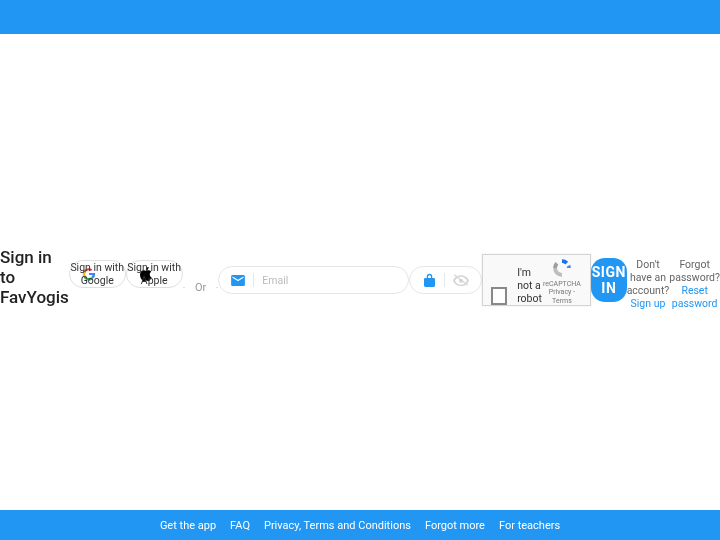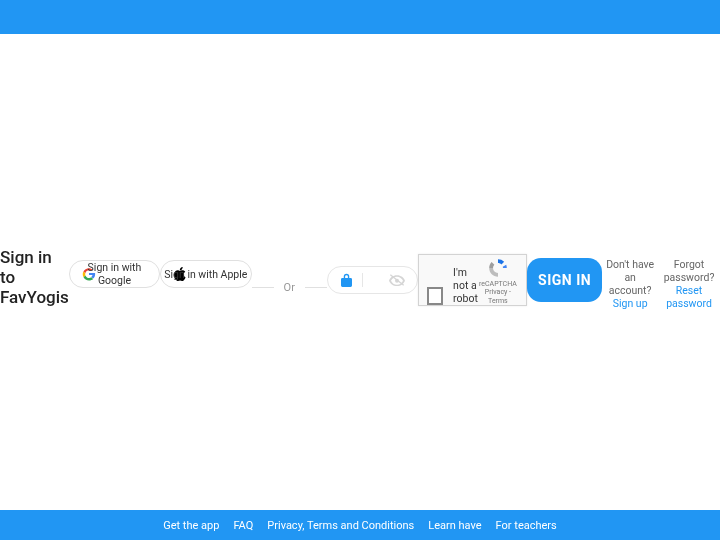--- a/index.html
+++ b/index.html
@@ -56,20 +56,29 @@
           <path d="M13.3 10.6c0-2.6 2.1-3.8 2.2-3.9-1.2-1.8-3.1-2-3.7-2-1.6-.2-3.1.9-3.9.9s-2-.9-3.4-.9C2.8 4.8 1.2 5.8.3 7.4c-1.8 3.1-.5 7.7 1.3 10.2.9 1.2 1.9 2.6 3.2 2.5 1.3-.1 1.8-.8 3.3-.8s2 .8 3.4.8 2.3-1.2 3.1-2.5c1-1.4 1.4-2.8 1.4-2.9-.1 0-2.7-1-2.7-4.1zM10.8 3.2C11.5 2.3 12 1.1 11.8 0c-1 0-2.3.7-3 1.5-.7.8-1.2 2-1.1 3.1 1.2.1 2.4-.6 3.1-1.4z"></path>
         </svg>
     </span>
     <span class="lbl">Sign in with Apple</span>
   </button>
 
   <div class="divider">
       <span>Or</span>
     </div>
 
+  <div class="field">
+    <span class="ficon">
+      <svg width="14" height="11" viewBox="0 0 20 16" fill="#2196f3">
+          <path d="M18 0H2C.9 0 0 .9 0 2v12c0 1.1.9 2 2 2h16c1.1 0 2-.9 2-2V2c0-1.1-.9-2-2-2zm0 4l-8 5-8-5V2l8 5 8-5v2z"></path>
+        </svg>
+    </span>
+    <span class="sep"></span>
+    <input type="email" placeholder="Email" style="">
+  </div>
 
   <div class="field">
     <span class="ficon">
       <svg width="11" height="14" viewBox="0 0 16 20" fill="#2196f3">
           <path d="M12 7V5a4 4 0 10-8 0v2H2a2 2 0 00-2 2v9a2 2 0 002 2h12a2 2 0 002-2V9a2 2 0 00-2-2h-2zM6 5a2 2 0 114 0v2H6V5z"></path>
         </svg>
     </span>
     <span class="sep"></span>
     <span class="eye">
       <svg width="16" height="12" viewBox="0 0 24 18" fill="#888">
@@ -101,15 +110,15 @@
   </div>
   <div class="link-row">
     <span>Forgot password? </span><a>Reset password</a>
   </div>
 </div>
 
 <div class="footer">
   <a>Get the app</a>
   <a>FAQ</a>
   <a>Privacy, Terms and Conditions</a>
-  <a>Learn have</a>
+  <a>Forgot more</a>
   <a>For teachers</a>
 </div>
 
 </body></html>

